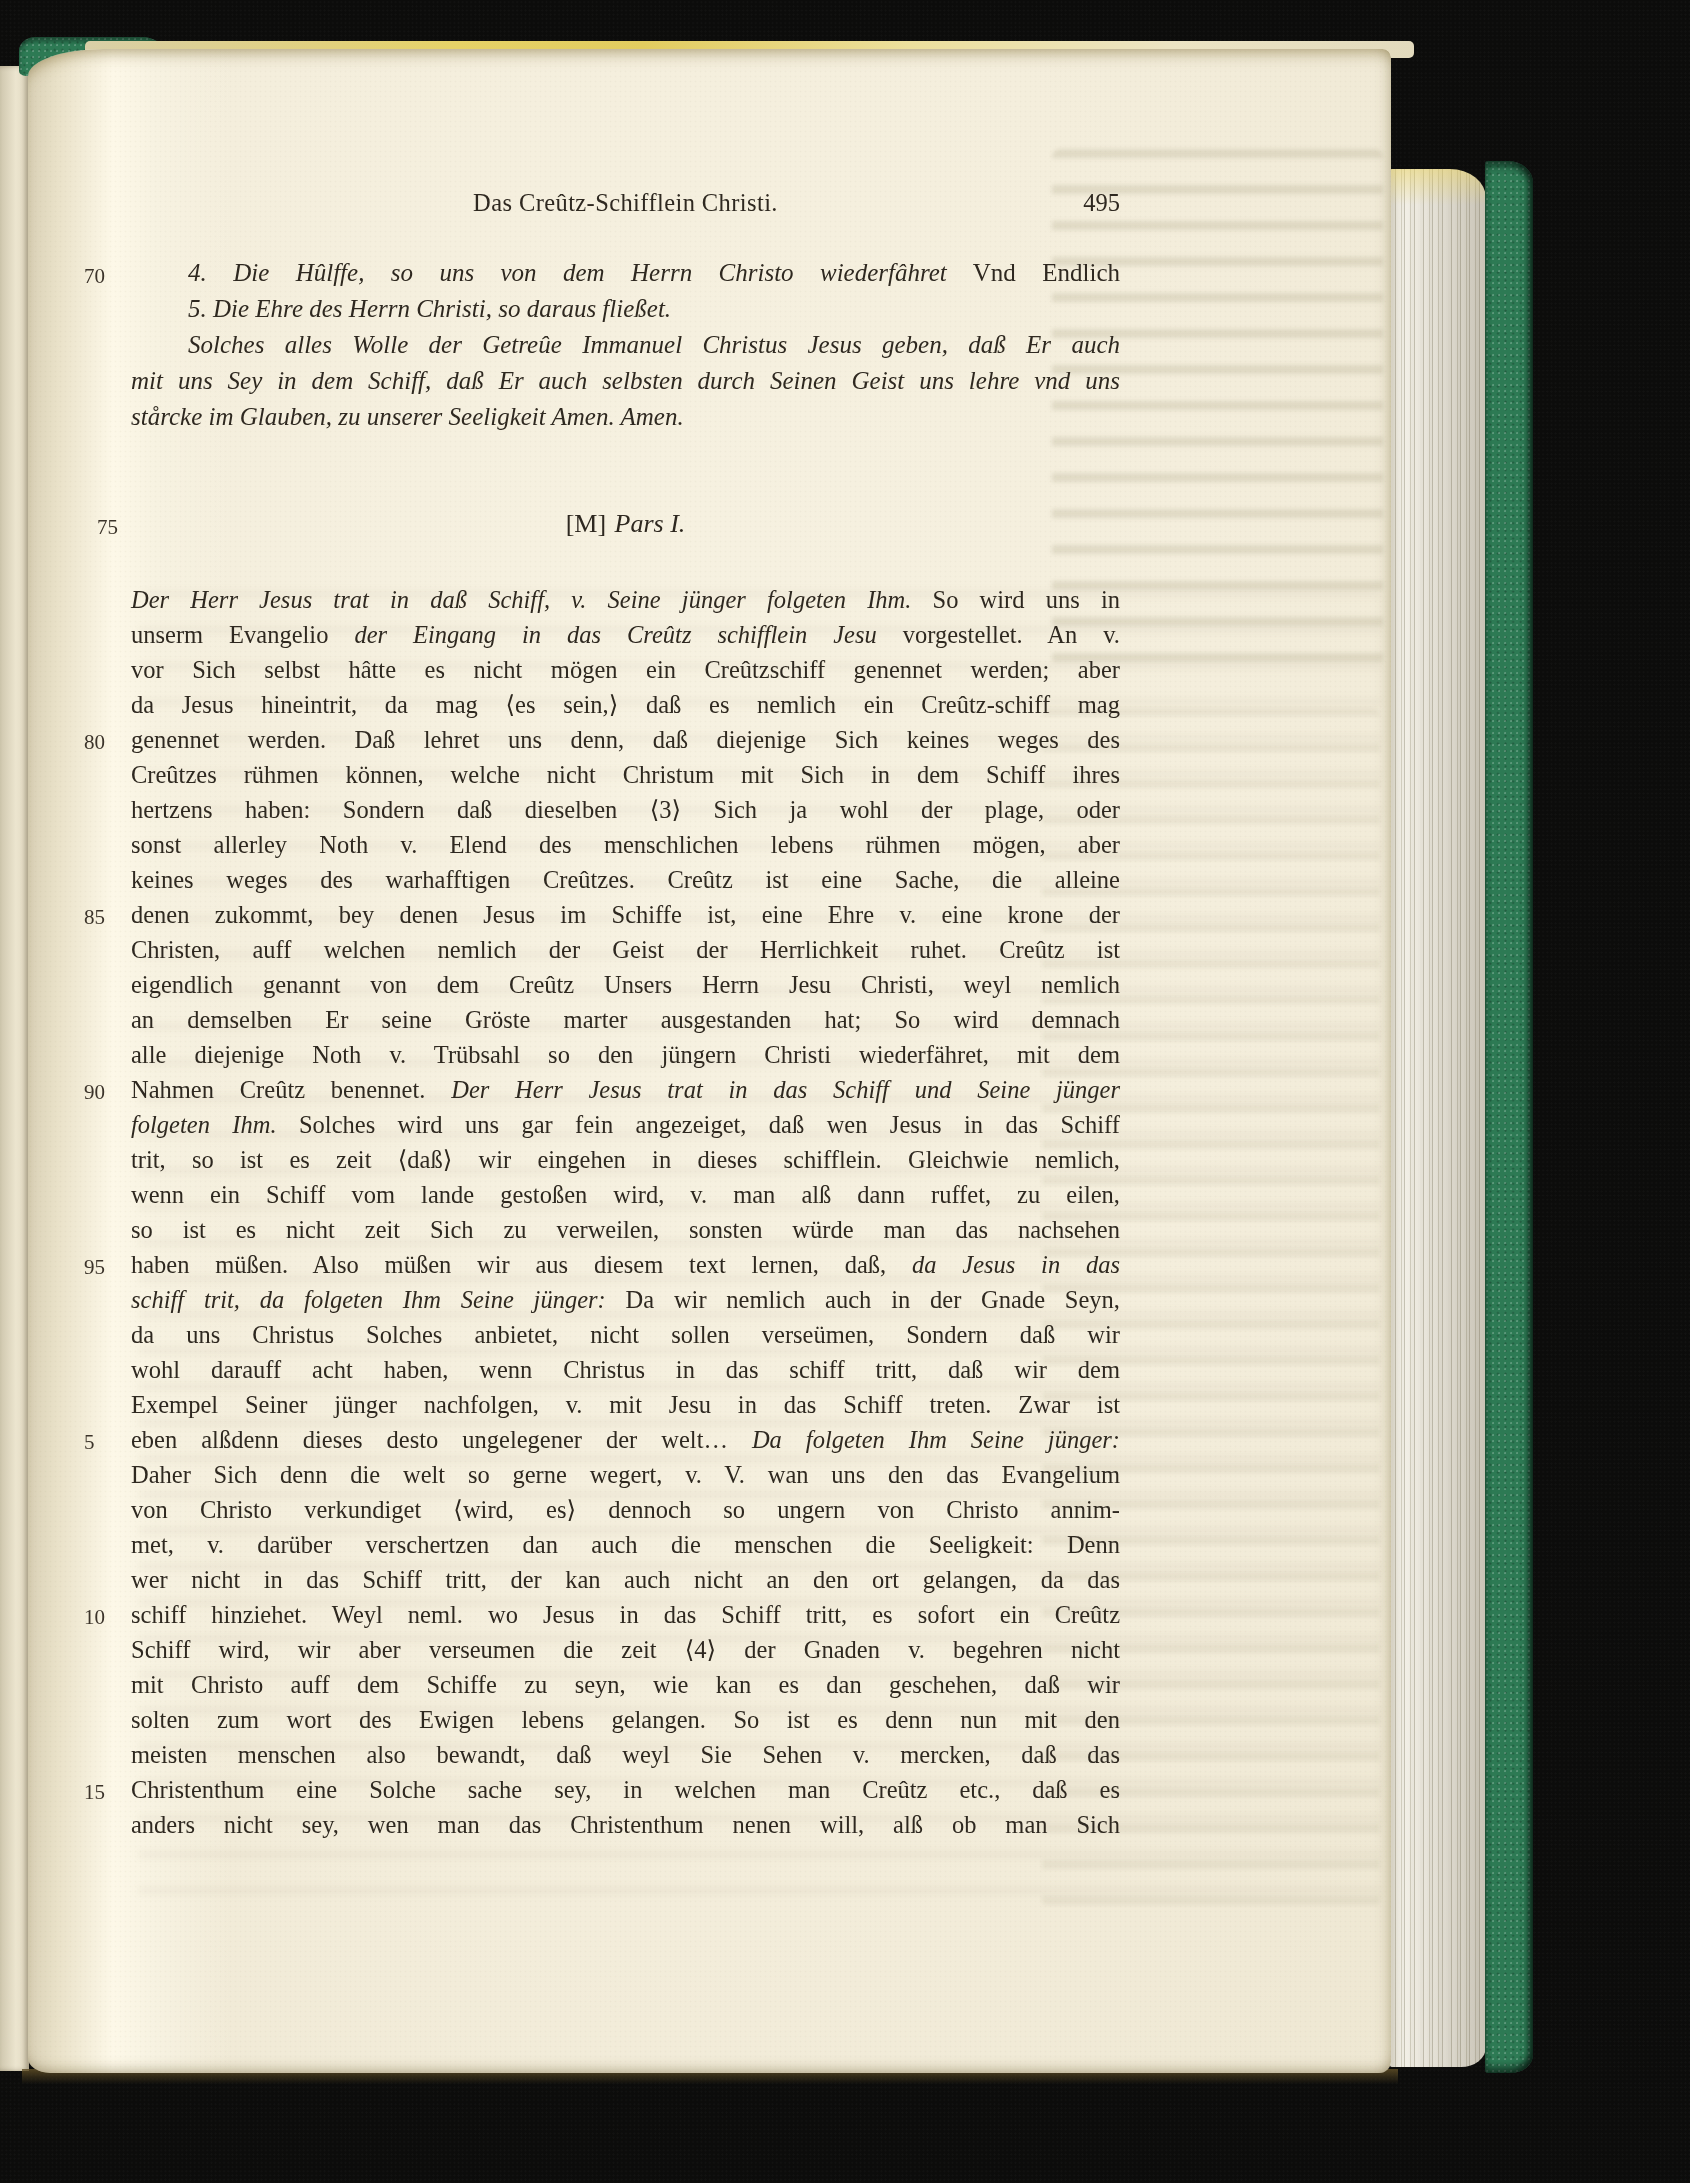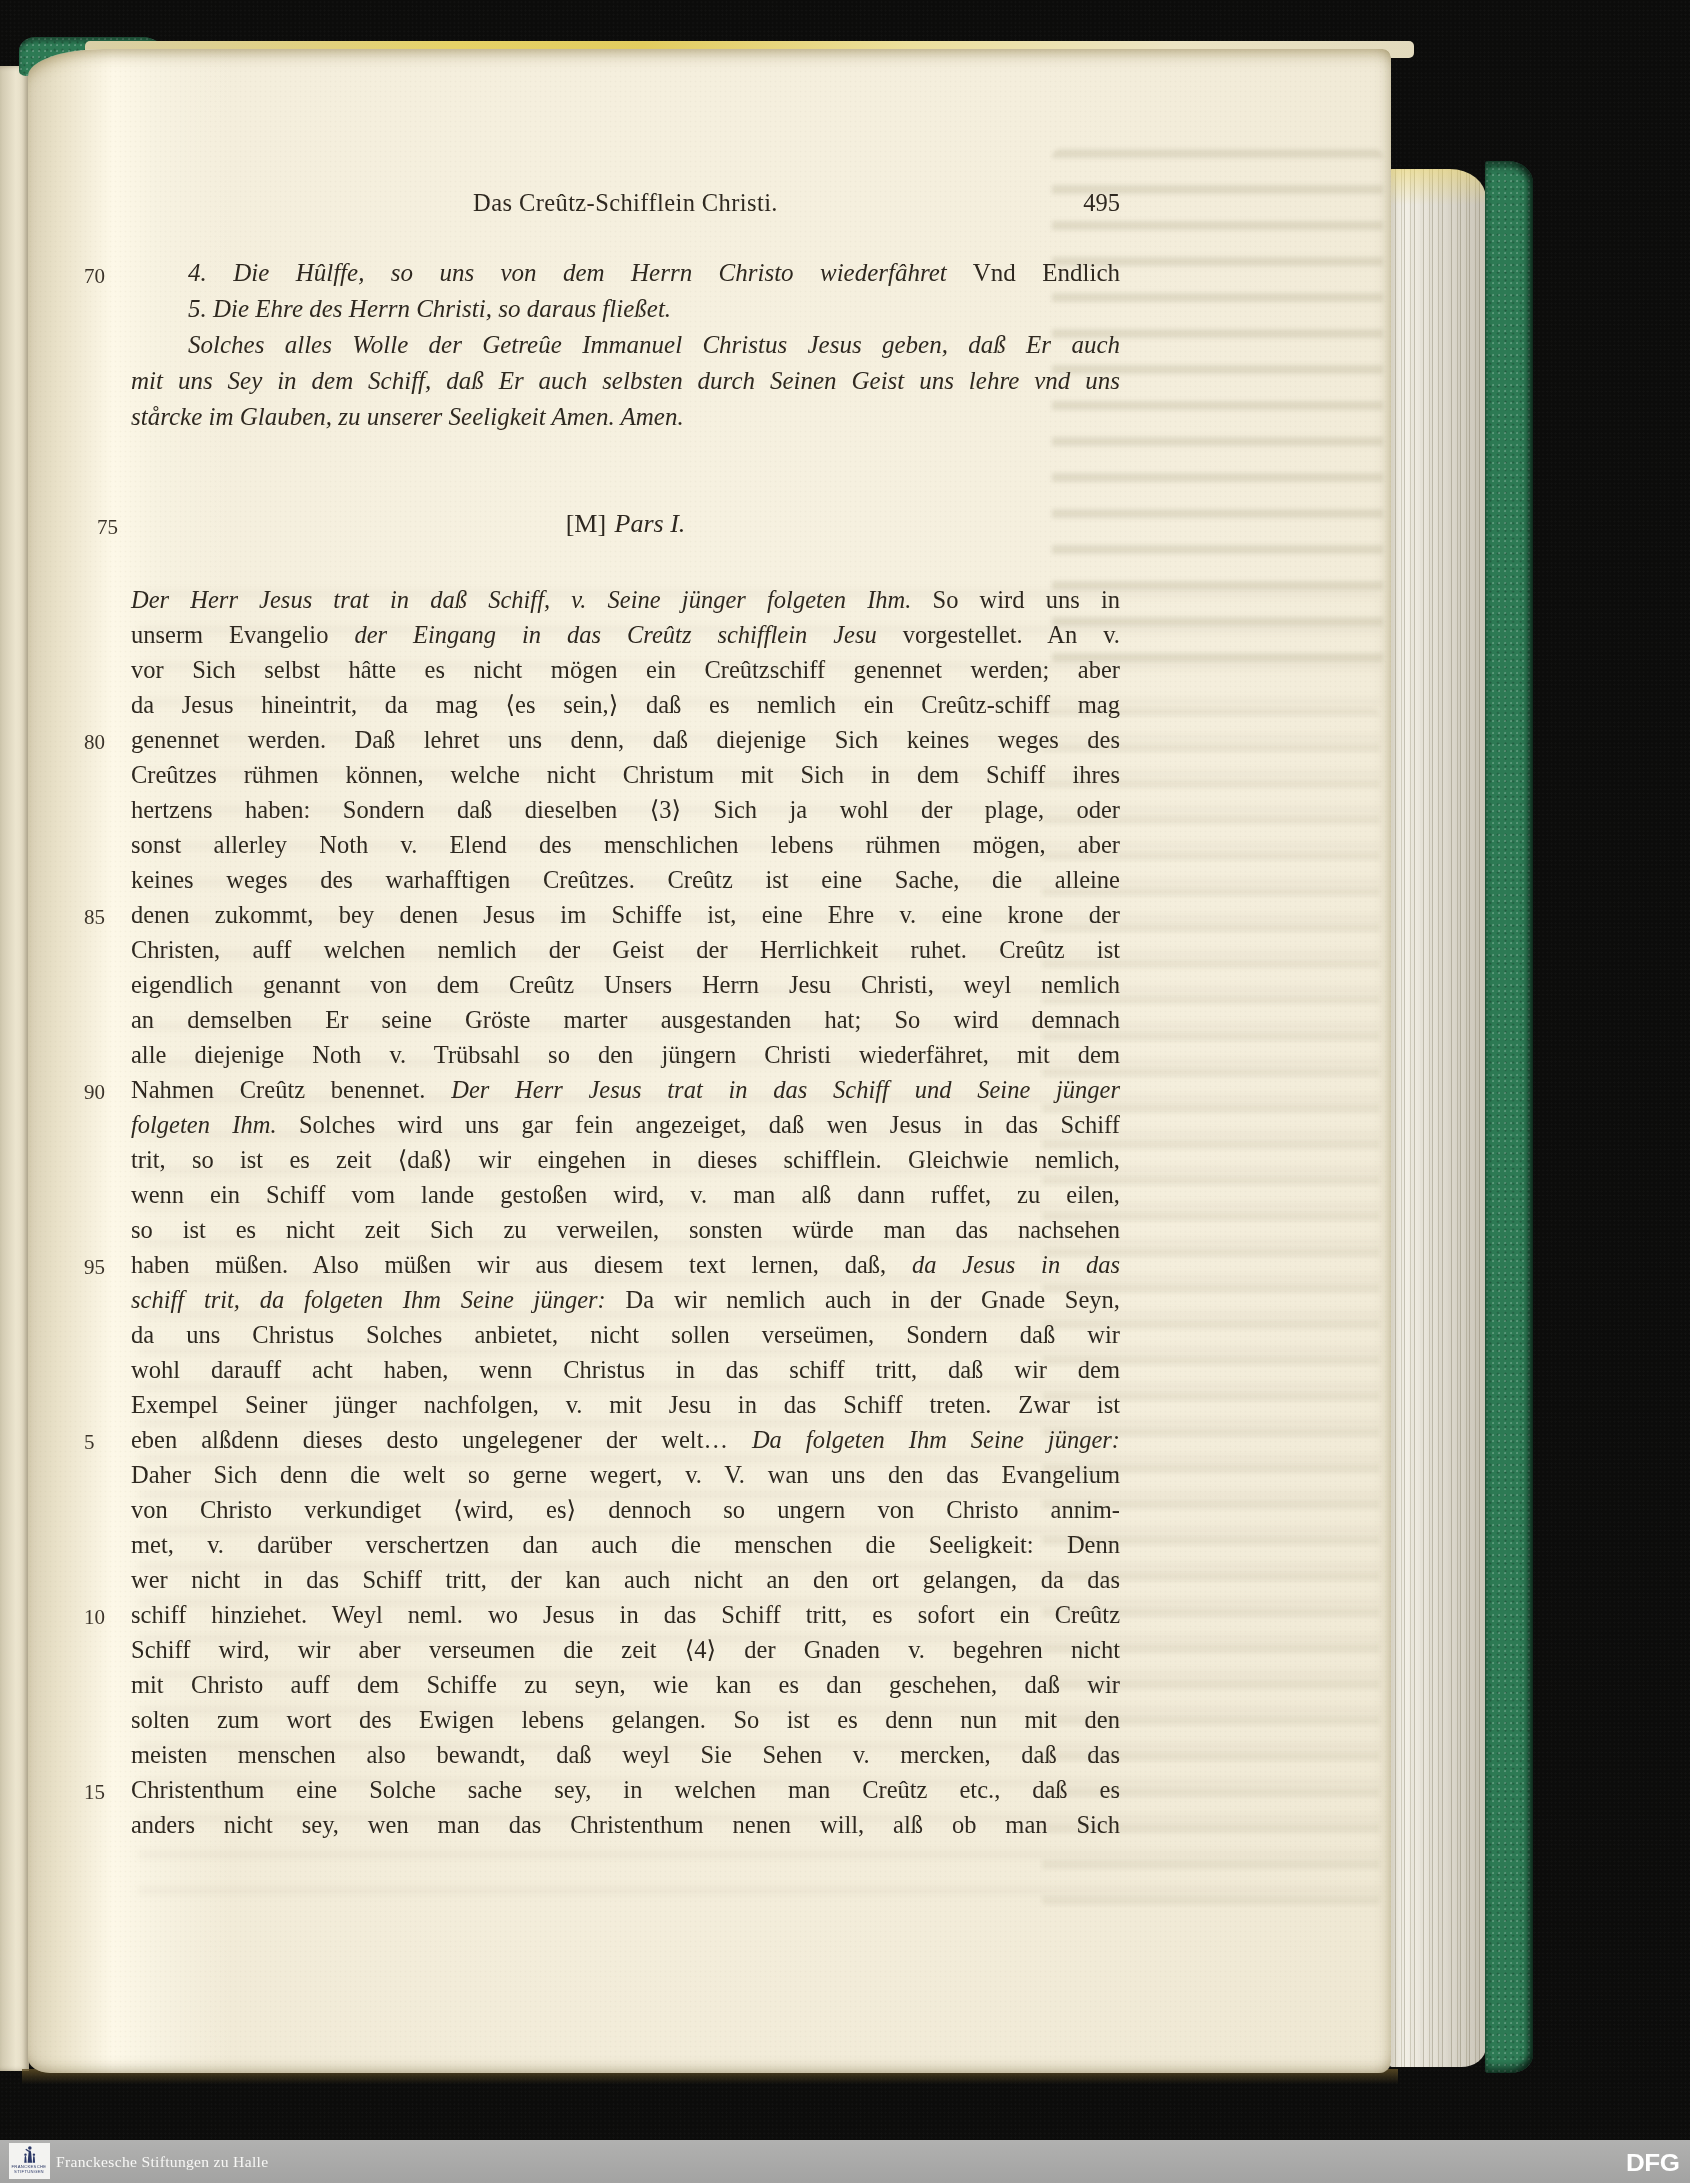--- a/index.html
+++ b/index.html
@@ -156,33 +156,14 @@
         <div class="tl just"><span class="lnum">10</span><span>schiff hinziehet. Weyl neml. wo Jesus in das Schiff tritt, es sofort ein Creûtz</span></div>
         <div class="tl just"><span>Schiff wird, wir aber verseumen die zeit ⟨4⟩ der Gnaden v. begehren nicht</span></div>
         <div class="tl just"><span>mit Christo auff dem Schiffe zu seyn, wie kan es dan geschehen, daß wir</span></div>
         <div class="tl just"><span>solten zum wort des Ewigen lebens gelangen. So ist es denn nun mit den</span></div>
         <div class="tl just"><span>meisten menschen also bewandt, daß weyl Sie Sehen v. mercken, daß das</span></div>
         <div class="tl just"><span class="lnum">15</span><span>Christenthum eine Solche sache sey, in welchen man Creûtz etc., daß es</span></div>
         <div class="tl just"><span>anders nicht sey, wen man das Christenthum nenen will, alß ob man Sich</span></div>
       </div>
   </div>
 
-  <div class="footer">
-    <div class="logo-box">
-      <svg class="logo-glyph" viewBox="0 0 24 24">
-        <g fill="#2a3766">
-          <circle cx="12.5" cy="3.2" r="2.5"></circle>
-          <path d="M9.4 24 L10.6 10 Q11 6.6 12.5 6.4 Q14 6.6 14.4 10 L15.6 24 Z"></path>
-          <path d="M10.9 8.6 L6.2 5.6 L7.2 4.1 L11.7 6.9 Z"></path>
-          <circle cx="6.3" cy="12.5" r="1.7"></circle>
-          <path d="M4.6 24 L5.2 16.4 Q5.4 14.6 6.3 14.5 Q7.2 14.6 7.4 16.4 L8 24 Z"></path>
-          <circle cx="18.2" cy="12.5" r="1.7"></circle>
-          <path d="M16.5 24 L17.1 16.4 Q17.3 14.6 18.2 14.5 Q19.1 14.6 19.3 16.4 L19.9 24 Z"></path>
-        </g>
-      </svg>
-      <div class="logo-txt">FRANCKESCHE</div>
-      <div class="logo-txt">STIFTUNGEN</div>
-    </div>
-    <div class="inst">Franckesche Stiftungen zu Halle</div>
-    <div class="dfg">DFG</div>
-  </div>
 </div>
 
 
 </body></html>

